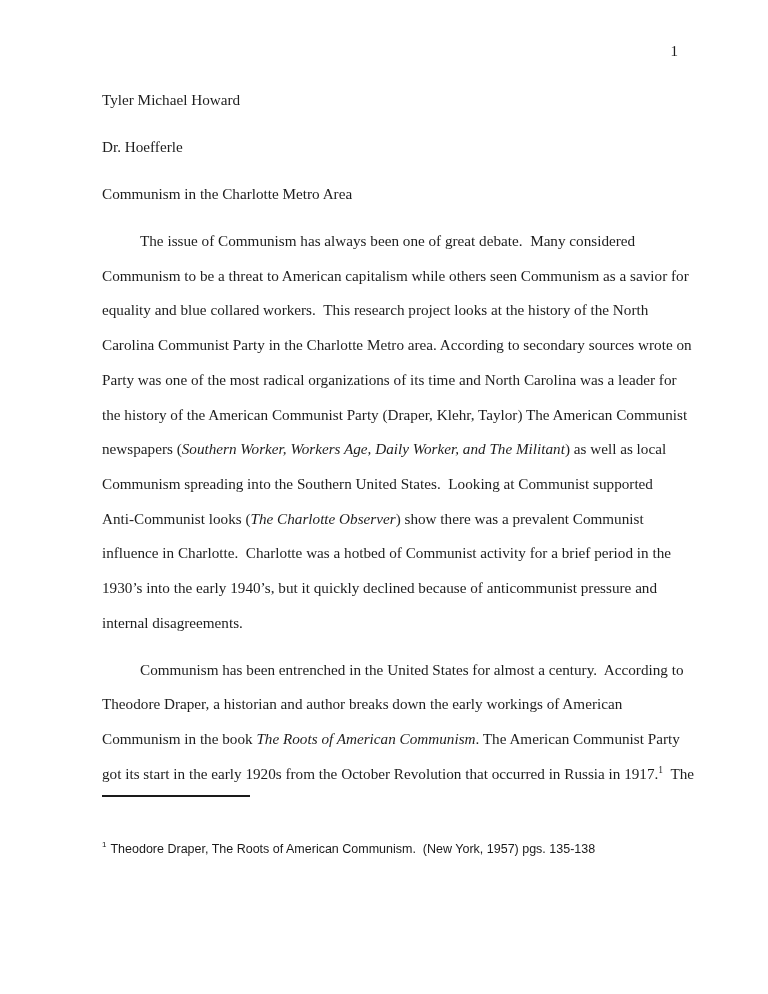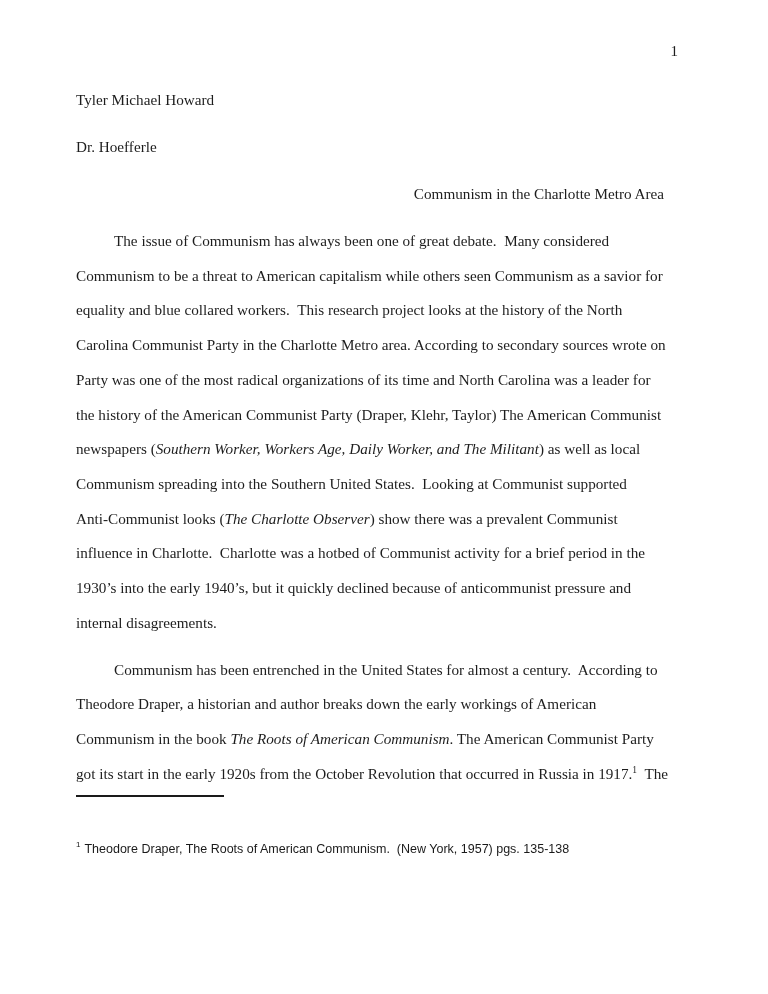--- a/index.html
+++ b/index.html
@@ -16,31 +16,31 @@
     font-family: "Liberation Serif", serif;
   }
   .page-number {
     position: absolute;
     top: 44px; right: 90px;
     font-size: 15px;
     line-height: 15px;
   }
   .content {
     position: absolute;
-    top: 83px; left: 76px;
+    top: 83px; left: 102px;
     width: 588px;
   }
   .para { margin: 0 0 12.3px 0; }
   .doc-line {
     font-size: 15.2px;
     line-height: 34.7px;
     white-space: pre;
   }
   .doc-line.first { text-indent: 38px; }
-  .title-line { text-align: right; white-space: normal; font-family: Liberation Serif, serif; }
+  .title-line { text-align: left; white-space: normal; font-family: Liberation Serif, serif; }
   .italic { font-style: italic; }
   sup.ref-marker {
     font-size: 9.5px;
     vertical-align: super;
     line-height: 0;
   }
   #bodyBlock .para:last-child { margin-bottom: 0; }
   .footnote-area { margin-top: 3px; }
   .footnote-sep {
     width: 148px;

